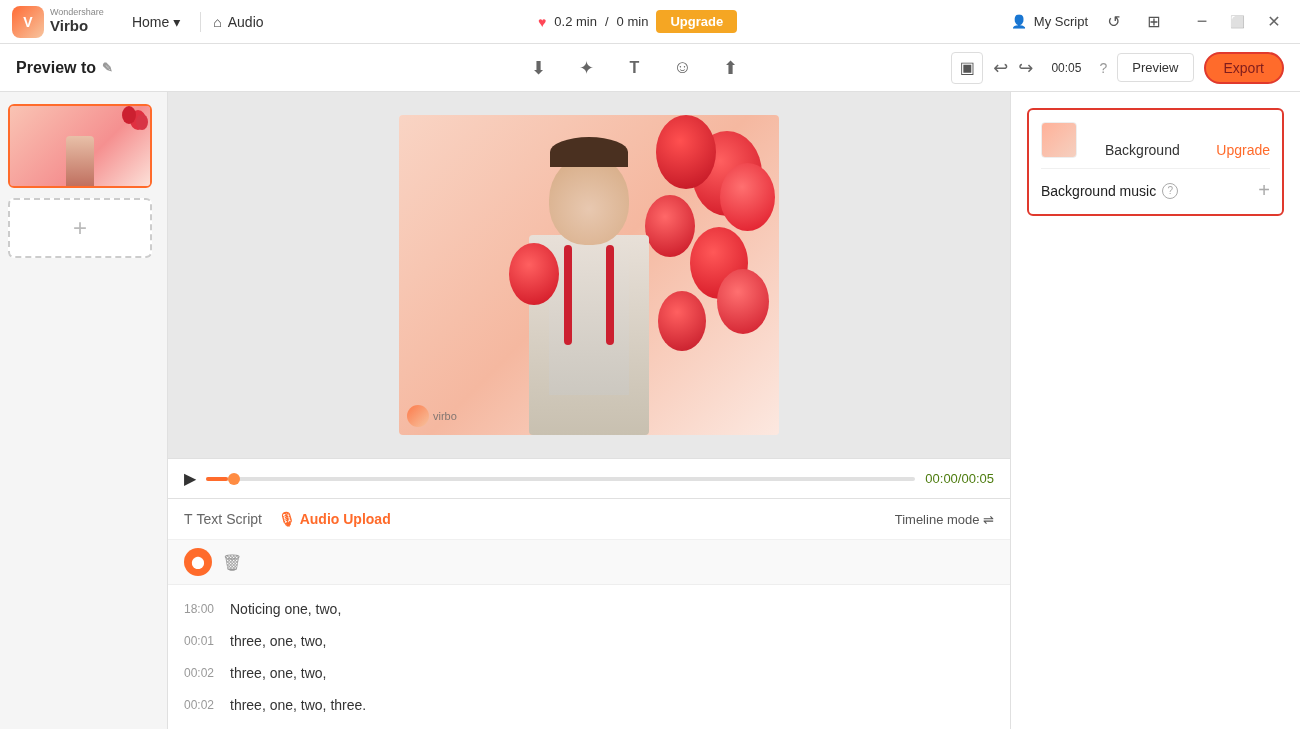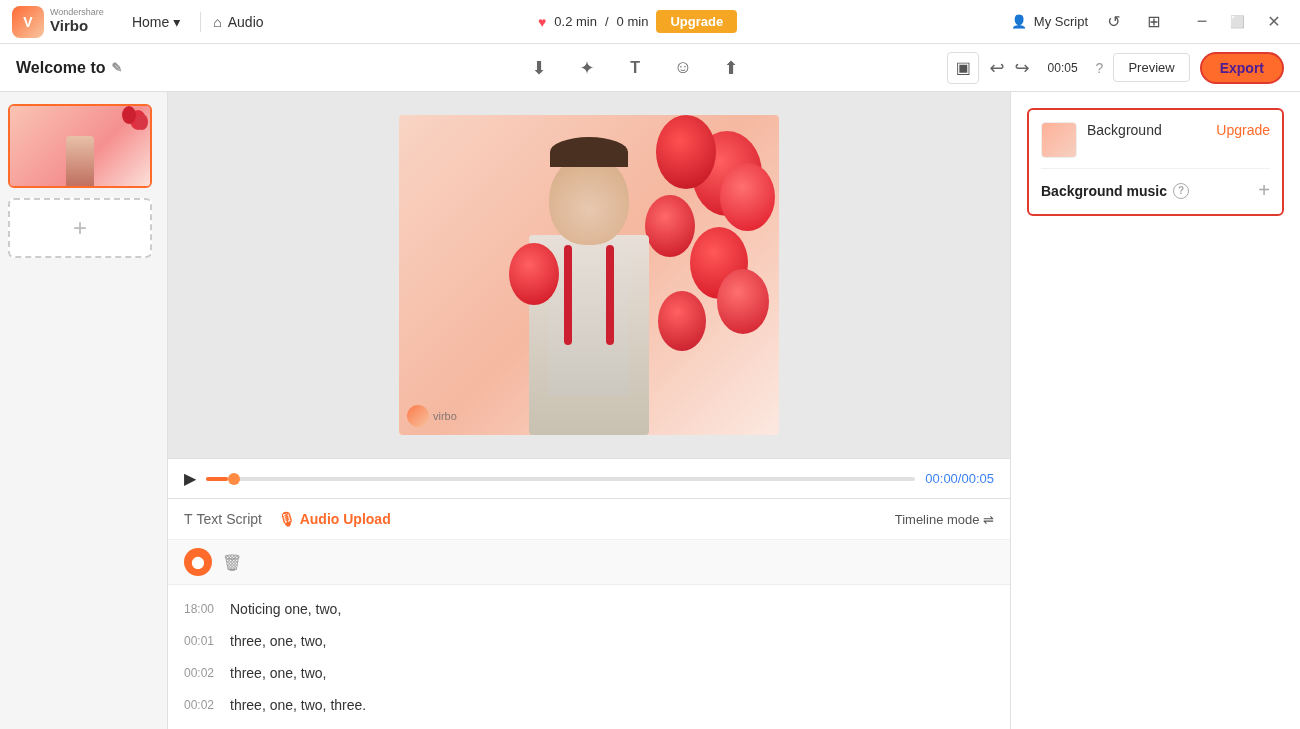--- a/index.html
+++ b/index.html
@@ -34,21 +34,21 @@
     .page-title { font-size: 16px; font-weight: 600; color: #222; margin-right: auto; display: flex; align-items: center; gap: 6px; }
     .edit-icon { font-size: 13px; color: #999; cursor: pointer; }
     .toolbar-center { display: flex; align-items: center; gap: 16px; margin: 0 auto; }
     .tool-btn { background: none; border: none; cursor: pointer; width: 32px; height: 32px; display: flex; align-items: center; justify-content: center; border-radius: 4px; color: #666; font-size: 18px; }
     .toolbar-right { display: flex; align-items: center; gap: 10px; }
     .aspect-btn { background: none; border: 1px solid #ddd; cursor: pointer; width: 32px; height: 32px; border-radius: 4px; color: #555; font-size: 16px; display: flex; align-items: center; justify-content: center; }
     .undo-btn { background: none; border: none; cursor: pointer; color: #666; font-size: 18px; }
     .timer-display { font-size: 12px; color: #333; padding: 0 8px; }
     .help-icon { color: #999; font-size: 14px; cursor: pointer; }
     .preview-btn { background: #fff; border: 1px solid #ddd; padding: 6px 14px; border-radius: 4px; font-size: 13px; color: #333; cursor: pointer; }
-    .export-btn { background: #ff6b2b; color: #4c1d95; border: 2px solid #e0392d; padding: 6px 18px; border-radius: 16px; font-size: 14px; font-weight: 700; cursor: pointer; }
+    .export-btn { background: #ff6b2b; color: #7f1d1d; border: 2px solid #e0392d; padding: 6px 18px; border-radius: 16px; font-size: 14px; font-weight: 400; cursor: pointer; }
 
     
     .main-layout { display: flex; height: calc(729px - 44px - 48px); }
 
     
     .slides-panel { width: 168px; background: #f5f5f5; border-right: 1px solid #e0e0e0; padding: 12px 8px; display: flex; flex-direction: column; gap: 10px; overflow-y: auto; }
     .slide-item { position: relative; width: 144px; height: 84px; border-radius: 6px; overflow: hidden; cursor: pointer; }
     .slide-item.active { border: 2px solid #ff6b2b; }
     .slide-number { position: absolute; top: 3px; left: 4px; font-size: 10px; color: #555; background: rgba(255,255,255,0.8); border-radius: 3px; padding: 0 3px; }
     .slide-thumb { width: 100%; height: 100%; background: linear-gradient(135deg, #ffb199 0%, #ff6b6b 50%, #ffddd5 100%); position: relative; }
@@ -62,48 +62,48 @@
     .watermark-icon { width: 22px; height: 22px; border-radius: 50%; background: linear-gradient(135deg, #ff6b35, #f7c59f); }
     .watermark-text { font-size: 11px; color: #666; font-weight: 500; }
 
     
     .playback-area { background: #fff; padding: 10px 16px; border-top: 1px solid #e0e0e0; }
     .playback-controls { display: flex; align-items: center; gap: 10px; }
     .play-btn { background: none; border: none; cursor: pointer; color: #333; font-size: 16px; }
     .progress-bar-container { flex: 1; height: 4px; background: #e0e0e0; border-radius: 2px; position: relative; cursor: pointer; }
     .progress-fill { width: 3%; height: 100%; background: #ff6b2b; border-radius: 2px; }
     .progress-knob { width: 12px; height: 12px; border-radius: 50%; background: #ff8c42; position: absolute; top: -4px; left: 3%; }
-    .time-counter { font-size: 13px; color: #3b82f6; white-space: nowrap; }
+    .time-counter { font-size: 13px; color: #4d7c0f; white-space: nowrap; }
 
     
     .script-area { background: #fff; border-top: 1px solid #e0e0e0; padding: 0; }
     .script-tabs { display: flex; align-items: center; padding: 8px 16px; gap: 16px; border-bottom: 1px solid #f0f0f0; }
     .script-tab { font-size: 14px; color: #666; cursor: pointer; padding: 4px 0; display: flex; align-items: center; gap: 4px; }
     .script-tab.active { color: #ff6b2b; font-weight: 600; }
     .script-tab-icon { font-size: 14px; }
     .timeline-mode { margin-left: auto; font-size: 13px; color: #555; cursor: pointer; display: flex; align-items: center; gap: 4px; }
     .audio-file-row { display: flex; align-items: center; background: #f9f9f9; padding: 8px 16px; gap: 10px; border-bottom: 1px solid #eee; }
     .audio-icon { width: 28px; height: 28px; border-radius: 50%; background: #ff6b2b; display: flex; align-items: center; justify-content: center; color: white; font-size: 12px; }
     .audio-filename { flex: 1; font-size: 13px; color: #333; }
     .delete-btn { background: none; border: none; cursor: pointer; color: #999; font-size: 16px; }
     .transcript-lines { padding: 8px 0; }
     .transcript-line { display: flex; gap: 12px; padding: 8px 16px; align-items: flex-start; }
     .ts-time { font-size: 12px; color: #999; min-width: 34px; margin-top: 1px; }
     .ts-text { font-size: 14px; color: #333; }
 
     
     .right-panel { width: 290px; background: #fff; border-left: 1px solid #e0e0e0; padding: 16px; display: flex; flex-direction: column; gap: 16px; }
     .panel-section { border: 2px solid #e0392d; border-radius: 6px; padding: 12px; }
-    .bg-row { display: flex; align-items: flex-start; gap: 10px; }
+    .bg-row { display: flex; align-items: flex-end; gap: 28px; }
     .bg-preview { width: 36px; height: 36px; border-radius: 4px; background: linear-gradient(135deg, #ffb199, #f5d0c0); border: 1px solid #eee; }
     .bg-label { flex: 1; font-size: 14px; color: #333; font-weight: 500; }
     .switch-btn { font-size: 14px; color: #ff6b2b; cursor: pointer; font-weight: 500; background: none; border: none; }
     .section-divider { height: 1px; background: #f0f0f0; margin: 10px 0; }
     .music-row { display: flex; align-items: center; gap: 8px; }
-    .music-label { font-size: 14px; color: #222; font-weight: 700; flex: 1; display: flex; align-items: center; gap: 6px; }
+    .music-label { font-size: 14px; color: #222; font-weight: 400; flex: 1; display: flex; align-items: center; gap: 6px; }
     .help-circle { width: 16px; height: 16px; border-radius: 50%; border: 1px solid #aaa; display: flex; align-items: center; justify-content: center; font-size: 10px; color: #aaa; }
     .add-btn { background: none; border: none; cursor: pointer; font-size: 20px; color: #aaa; }
 
     .subtitles-section { display: flex; align-items: center; padding: 8px 0; }
     .subtitles-label { font-size: 14px; color: #222; font-weight: 600; flex: 1; }
     .toggle-switch { position: relative; width: 44px; height: 24px; }
     .toggle-switch input { opacity: 0; width: 0; height: 0; }
     .toggle-slider { position: absolute; top: 0; left: 0; right: 0; bottom: 0; background: #ff6b2b; border-radius: 24px; cursor: pointer; }
     .toggle-slider:before { content: ''; position: absolute; width: 18px; height: 18px; border-radius: 50%; background: white; top: 3px; right: 3px; }
 
@@ -154,21 +154,21 @@
     <div class="win-controls">
       <button class="icon-btn" style="font-size:18px; color:#666;">−</button>
       <button class="icon-btn" style="font-size:12px; color:#666;">⬜</button>
       <button class="icon-btn" style="color:#666;">✕</button>
     </div>
   </div>
 </div>
 
 <div class="toolbar">
   <div class="page-title">
-    <span>Welcome to</span>
+    <span>Preview to</span>
     <span class="edit-icon">✎</span>
   </div>
   <div class="toolbar-center">
     <button class="tool-btn" title="Avatar">
       <span>⬇</span>
     </button>
     <button class="tool-btn" title="Script">
       <span>✦</span>
     </button>
     <button class="tool-btn" title="Text">

